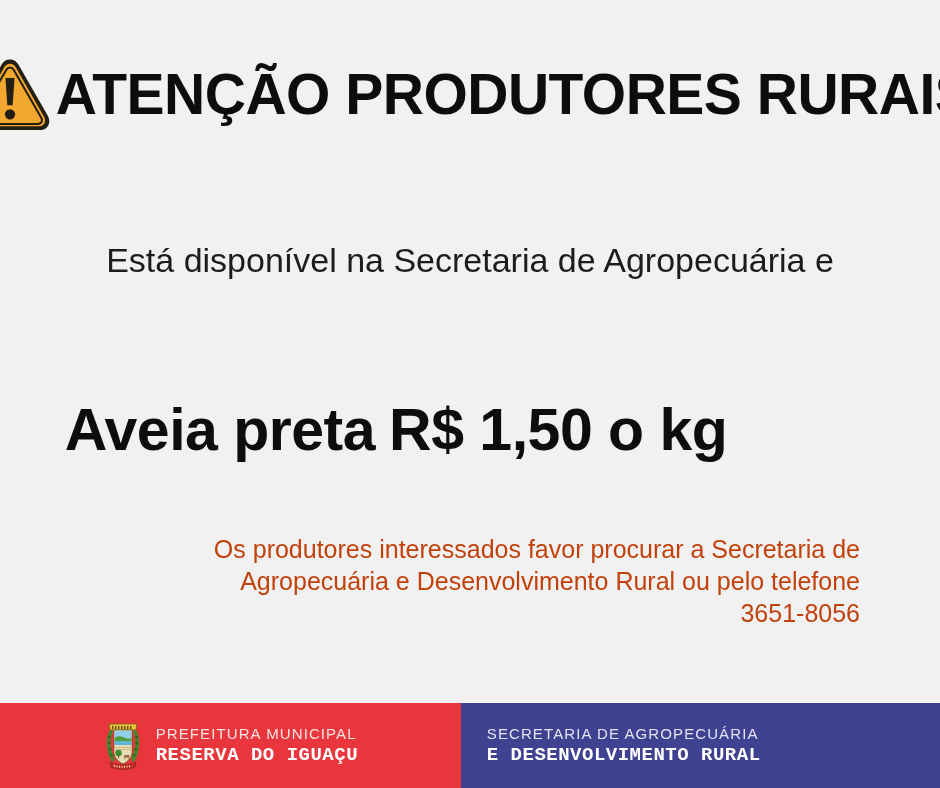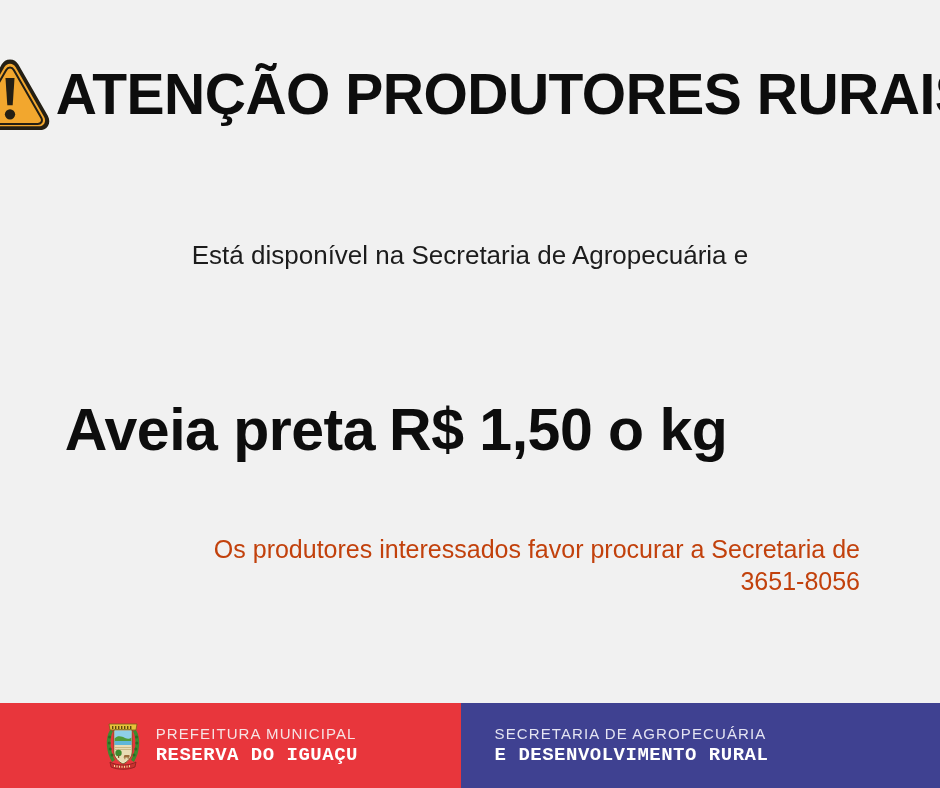--- a/index.html
+++ b/index.html
@@ -47,21 +47,21 @@
     white-space: nowrap;
   }
 
   
   .intro {
     position: absolute;
     top: 238px;
     left: 60px;
     width: 820px;
     text-align: center;
-    font-size: 26px;
+    font-size: 34px;
     font-weight: 300;
     color: #1c1c1c;
     line-height: 1.33;
   }
 
   
   .price {
     position: absolute;
     top: 400px;
     left: 0;
@@ -109,21 +109,21 @@
     justify-content: center;
     box-sizing: border-box;
   }
   .footer-right {
     width: 503px;
     height: 100%;
     background: #3f4191;
     display: flex;
     align-items: center;
     box-sizing: border-box;
-    padding-left: 34px;
+    padding-left: 26px;
   }
   .crest {
     width: 40px;
     height: 48px;
     flex: 0 0 auto;
     margin-right: 13px;
     display: block;
   }
   .footer-text-block {
     display: flex;
@@ -171,20 +171,21 @@
   <div class="intro">
     <div>Está disponível na Secretaria de Agropecuária e</div>
   </div>
 
   <div class="price">
     <span>Aveia preta</span><span class="price-sep"></span><span>R$ 1,50 o kg</span>
   </div>
 
   <div class="contact">
     <div>Os produtores interessados favor procurar a Secretaria de</div>
+    <div>Agropecuária e Desenvolvimento Rural ou pelo telefone</div>
     <div>3651-8056</div>
   </div>
 
   <div class="footer">
 
     <div class="footer-left">
       <svg class="crest" viewBox="0 0 40 48">
 
         <path d="M6 2 H34 L33 8 H7 Z" fill="#e8c23a"></path>
         <path d="M6 2 H34 L33 8 H7 Z" fill="none" stroke="#7a5d16" stroke-width="0.8"></path>

